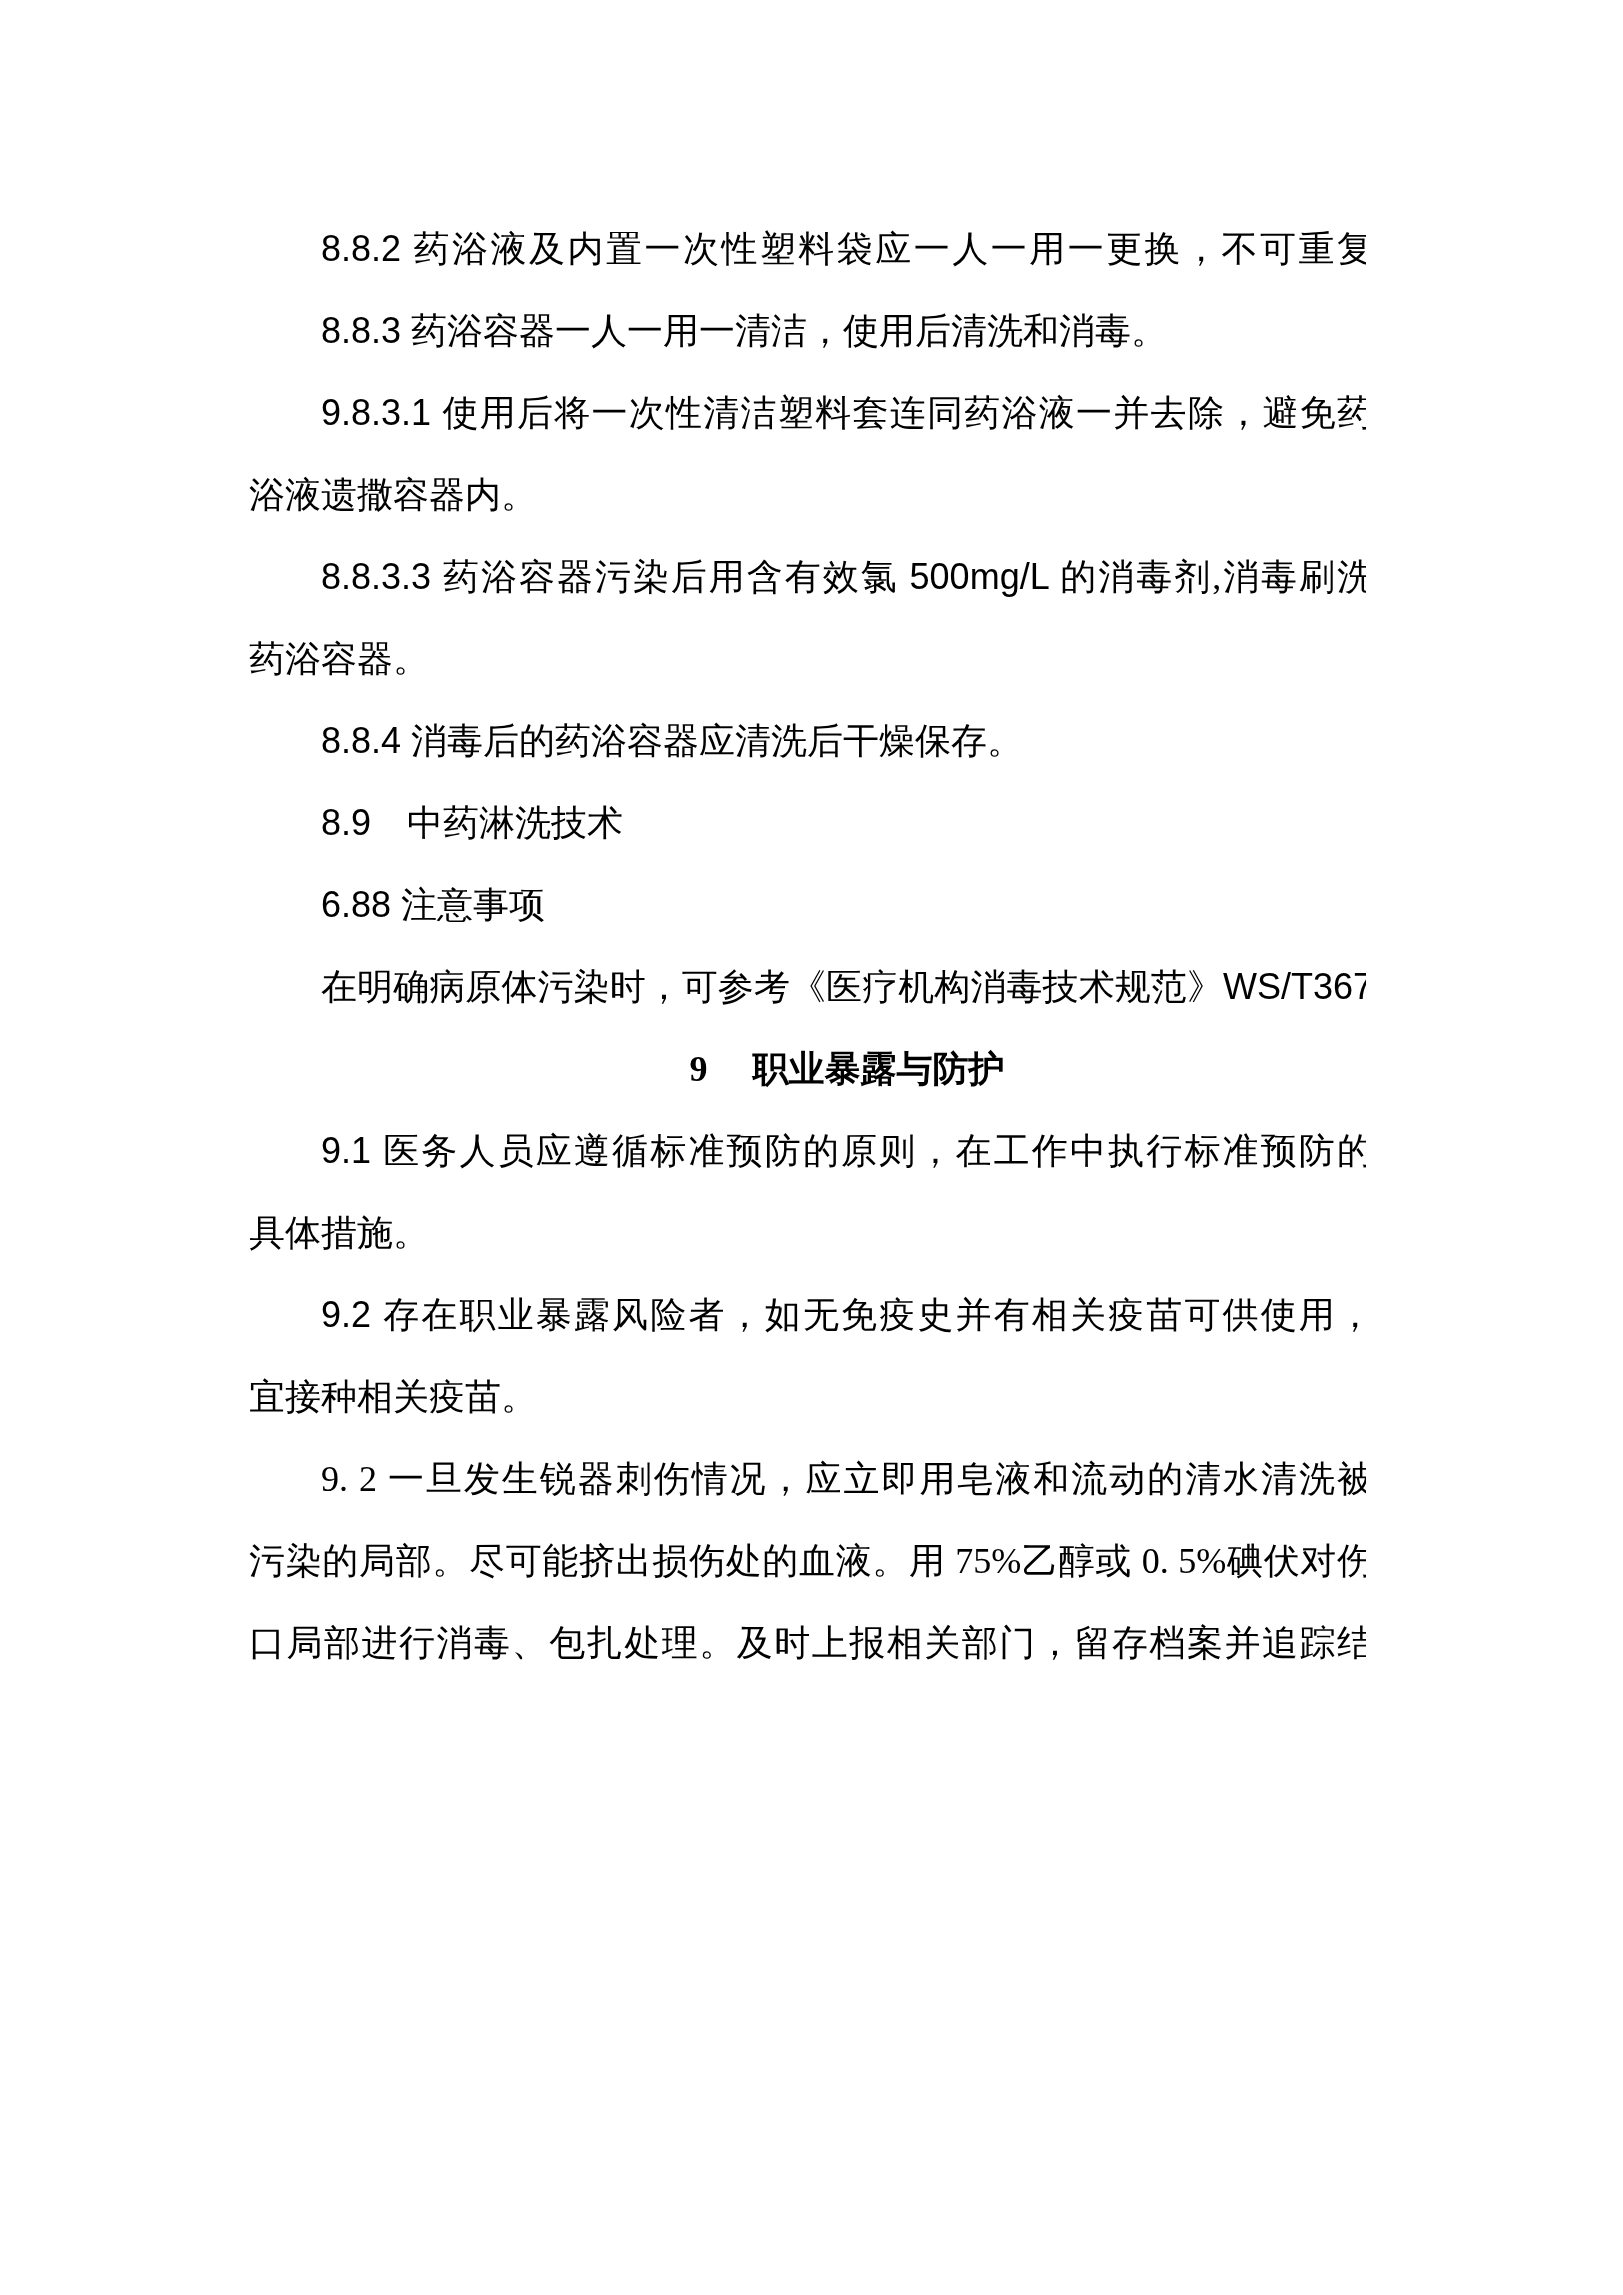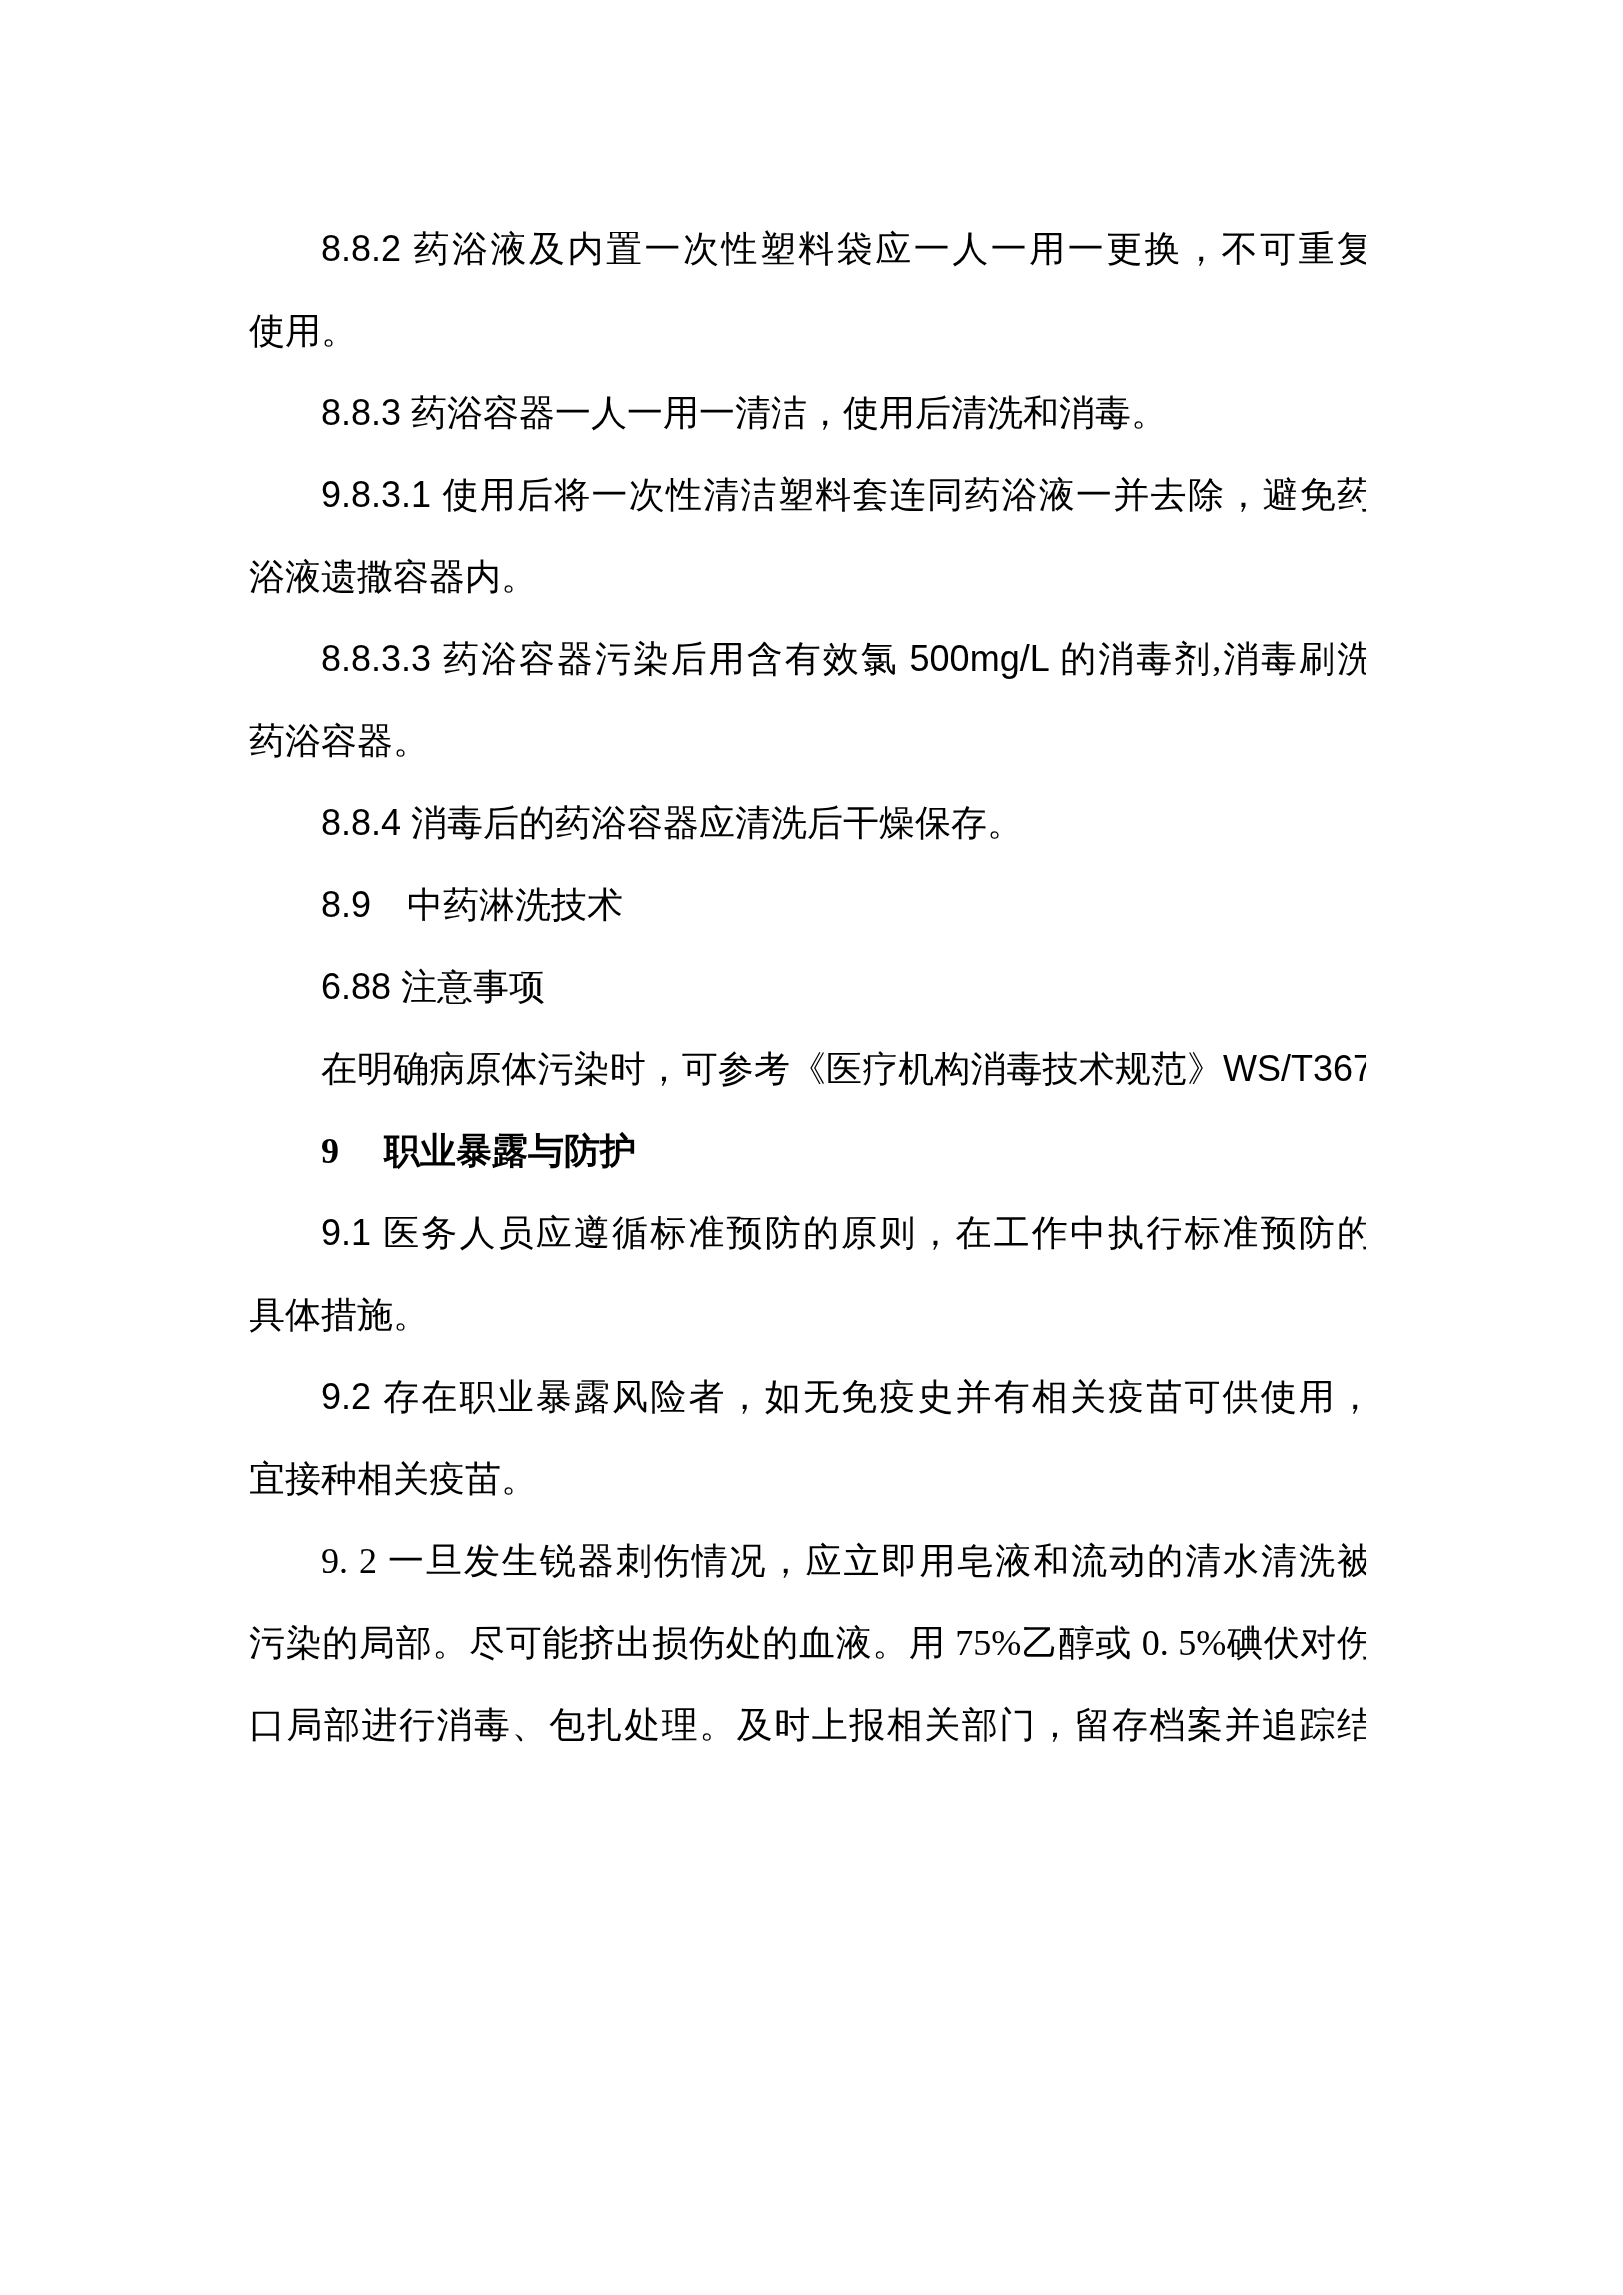--- a/index.html
+++ b/index.html
@@ -21,33 +21,32 @@
     line-height:82px;
     font-size:36px;
     color:#000000;
     font-family:"Liberation Serif","DejaVu Serif",serif;
     white-space:pre-wrap;
     overflow:hidden;
     text-align:left;
   }
   .line.indent{ text-indent:72px; }
   .line.justify{ text-align:justify; text-align-last:justify; }
-  .line.bold{ font-weight:700; }
+  .line.bold{ font-weight:700;text-align:center; }
   .seg{ display:inline; }
   .seg.num{ font-family:"Liberation Sans","DejaVu Sans",sans-serif; }
 </style>
 </head>
 <body>
 
 <div class="page">
   <div class="doc">
 
     <div class="line indent justify"><span class="seg num">8.8.2 </span><span class="seg cn">药浴液及内置一次性塑料袋应一人一用一更换，不可重复</span></div>
 
-    <div class="line"><span class="seg cn">使用。</span></div>
 
     <div class="line indent"><span class="seg num">8.8.3 </span><span class="seg cn">药浴容器一人一用一清洁，使用后清洗和消毒。</span></div>
 
     <div class="line indent justify"><span class="seg num">9.8.3.1 </span><span class="seg cn">使用后将一次性清洁塑料套连同药浴液一并去除，避免药</span></div>
 
     <div class="line"><span class="seg cn">浴液遗撒容器内。</span></div>
 
 
     <div class="line indent justify"><span class="seg num">8.8.3.3 </span><span class="seg cn">药浴容器污染后用含有效氯 </span><span class="seg num">500mg/L </span><span class="seg cn">的消毒剂,消毒刷洗</span></div>
 

